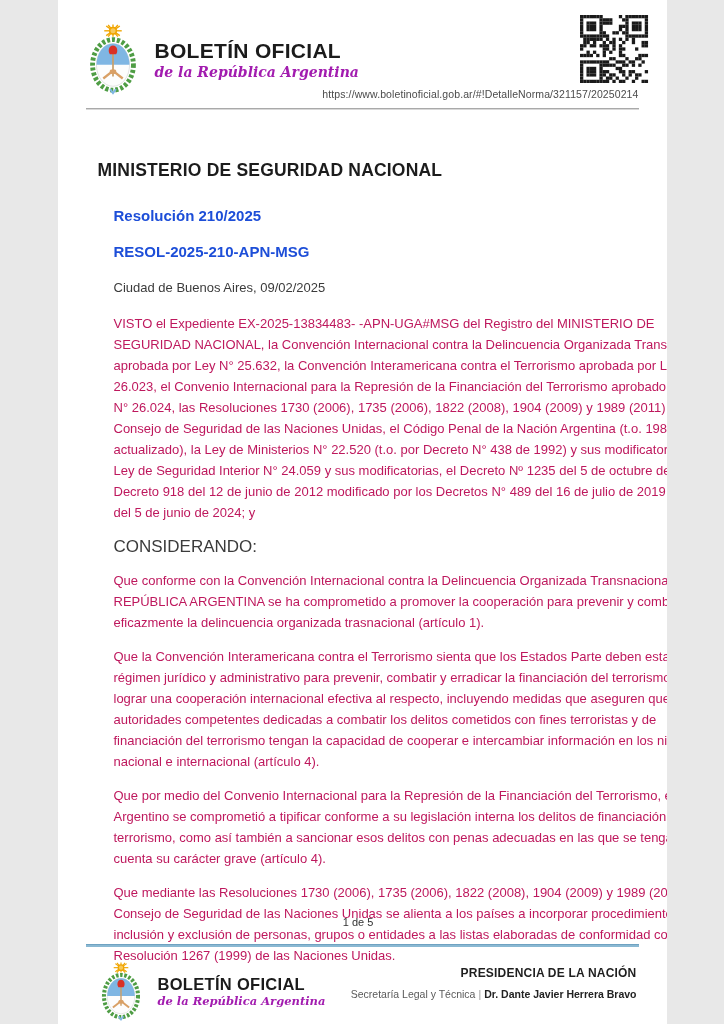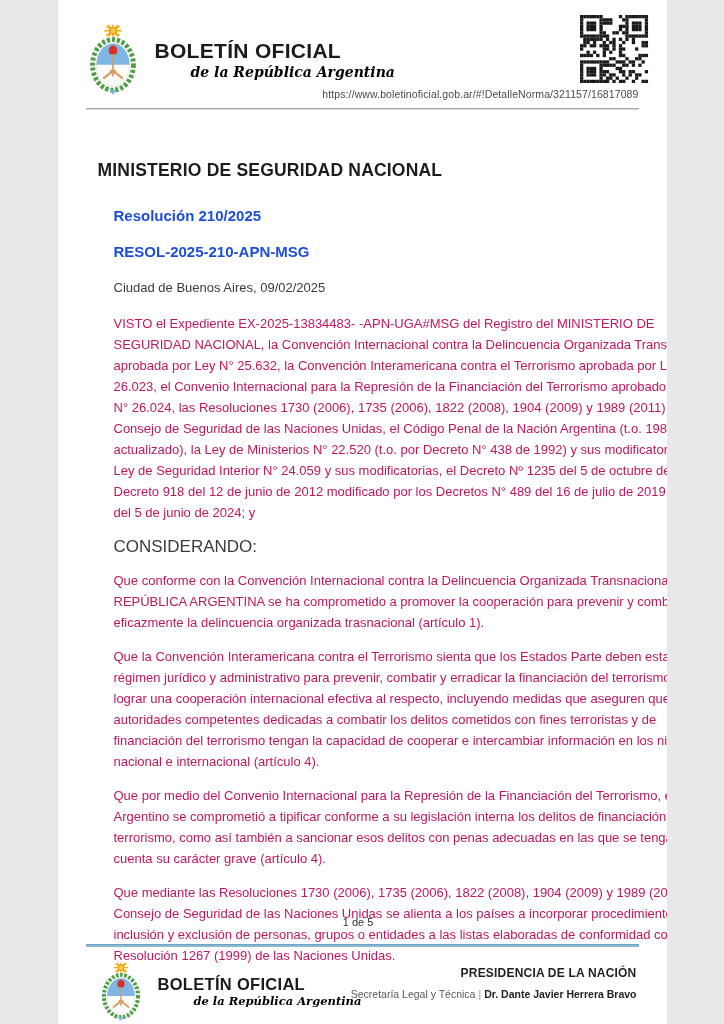--- a/index.html
+++ b/index.html
@@ -7,21 +7,21 @@
   body { font-family:"Liberation Sans", sans-serif; }
   .page {
     position:relative; width:609px; height:1024px; margin:0 auto;
     background:#ffffff; overflow:hidden; color:#3b3b3b;
   }
 
   
   .brand { display:flex; align-items:center; gap:12px; }
   .brand-arms { flex:0 0 auto; }
   .brand-title { font-weight:bold; color:#1b1b1b; letter-spacing:0.3px; line-height:1.05; }
-  .brand-sub { font-family:"DejaVu Serif", serif; font-style:italic; font-weight:bold; color:#000000;margin-left:36px; }
+  .brand-sub { font-family:"DejaVu Serif", serif; font-style:italic; font-weight:bold; color:#a21caf; }
   .header-brand { position:absolute; left:25px; top:24px; }
   .header-brand .brand-title { font-size:21px; }
   .header-brand .brand-sub { font-size:14px; margin-top:2px; }
   .qr { position:absolute; right:17px; top:15px; width:72px; height:68px; }
   .norm-url {
     position:absolute; right:28px; top:88px; font-size:10.5px; color:#4b4b4b;
     letter-spacing:0.1px;
   }
   .header-rule {
     position:absolute; left:28px; right:28px; top:108px; height:2px;
@@ -323,21 +323,21 @@
       <rect x="22.67" y="64.76" width="3.29" height="3.29" fill="#1a1a1a"></rect>
       <rect x="25.90" y="64.76" width="3.29" height="3.29" fill="#1a1a1a"></rect>
       <rect x="32.38" y="64.76" width="3.29" height="3.29" fill="#1a1a1a"></rect>
       <rect x="38.86" y="64.76" width="3.29" height="3.29" fill="#1a1a1a"></rect>
       <rect x="42.10" y="64.76" width="3.29" height="3.29" fill="#1a1a1a"></rect>
       <rect x="51.81" y="64.76" width="3.29" height="3.29" fill="#1a1a1a"></rect>
       <rect x="61.52" y="64.76" width="3.29" height="3.29" fill="#1a1a1a"></rect>
       <rect x="64.76" y="64.76" width="3.29" height="3.29" fill="#1a1a1a"></rect>
     </svg>
 
-  <div class="norm-url">https://www.boletinoficial.gob.ar/#!DetalleNorma/321157/16817089</div>
+  <div class="norm-url">https://www.boletinoficial.gob.ar/#!DetalleNorma/321157/20250214</div>
 
   <div class="header-rule"></div>
 
   <div class="content">
     <div class="ministry-title">MINISTERIO DE SEGURIDAD NACIONAL</div>
 
     <div class="docblock">
       <div class="docline-bold">Resolución 210/2025</div>
       <div class="docline-bold">RESOL-2025-210-APN-MSG</div>
       <div class="docline">Ciudad de Buenos Aires, 09/02/2025</div>

